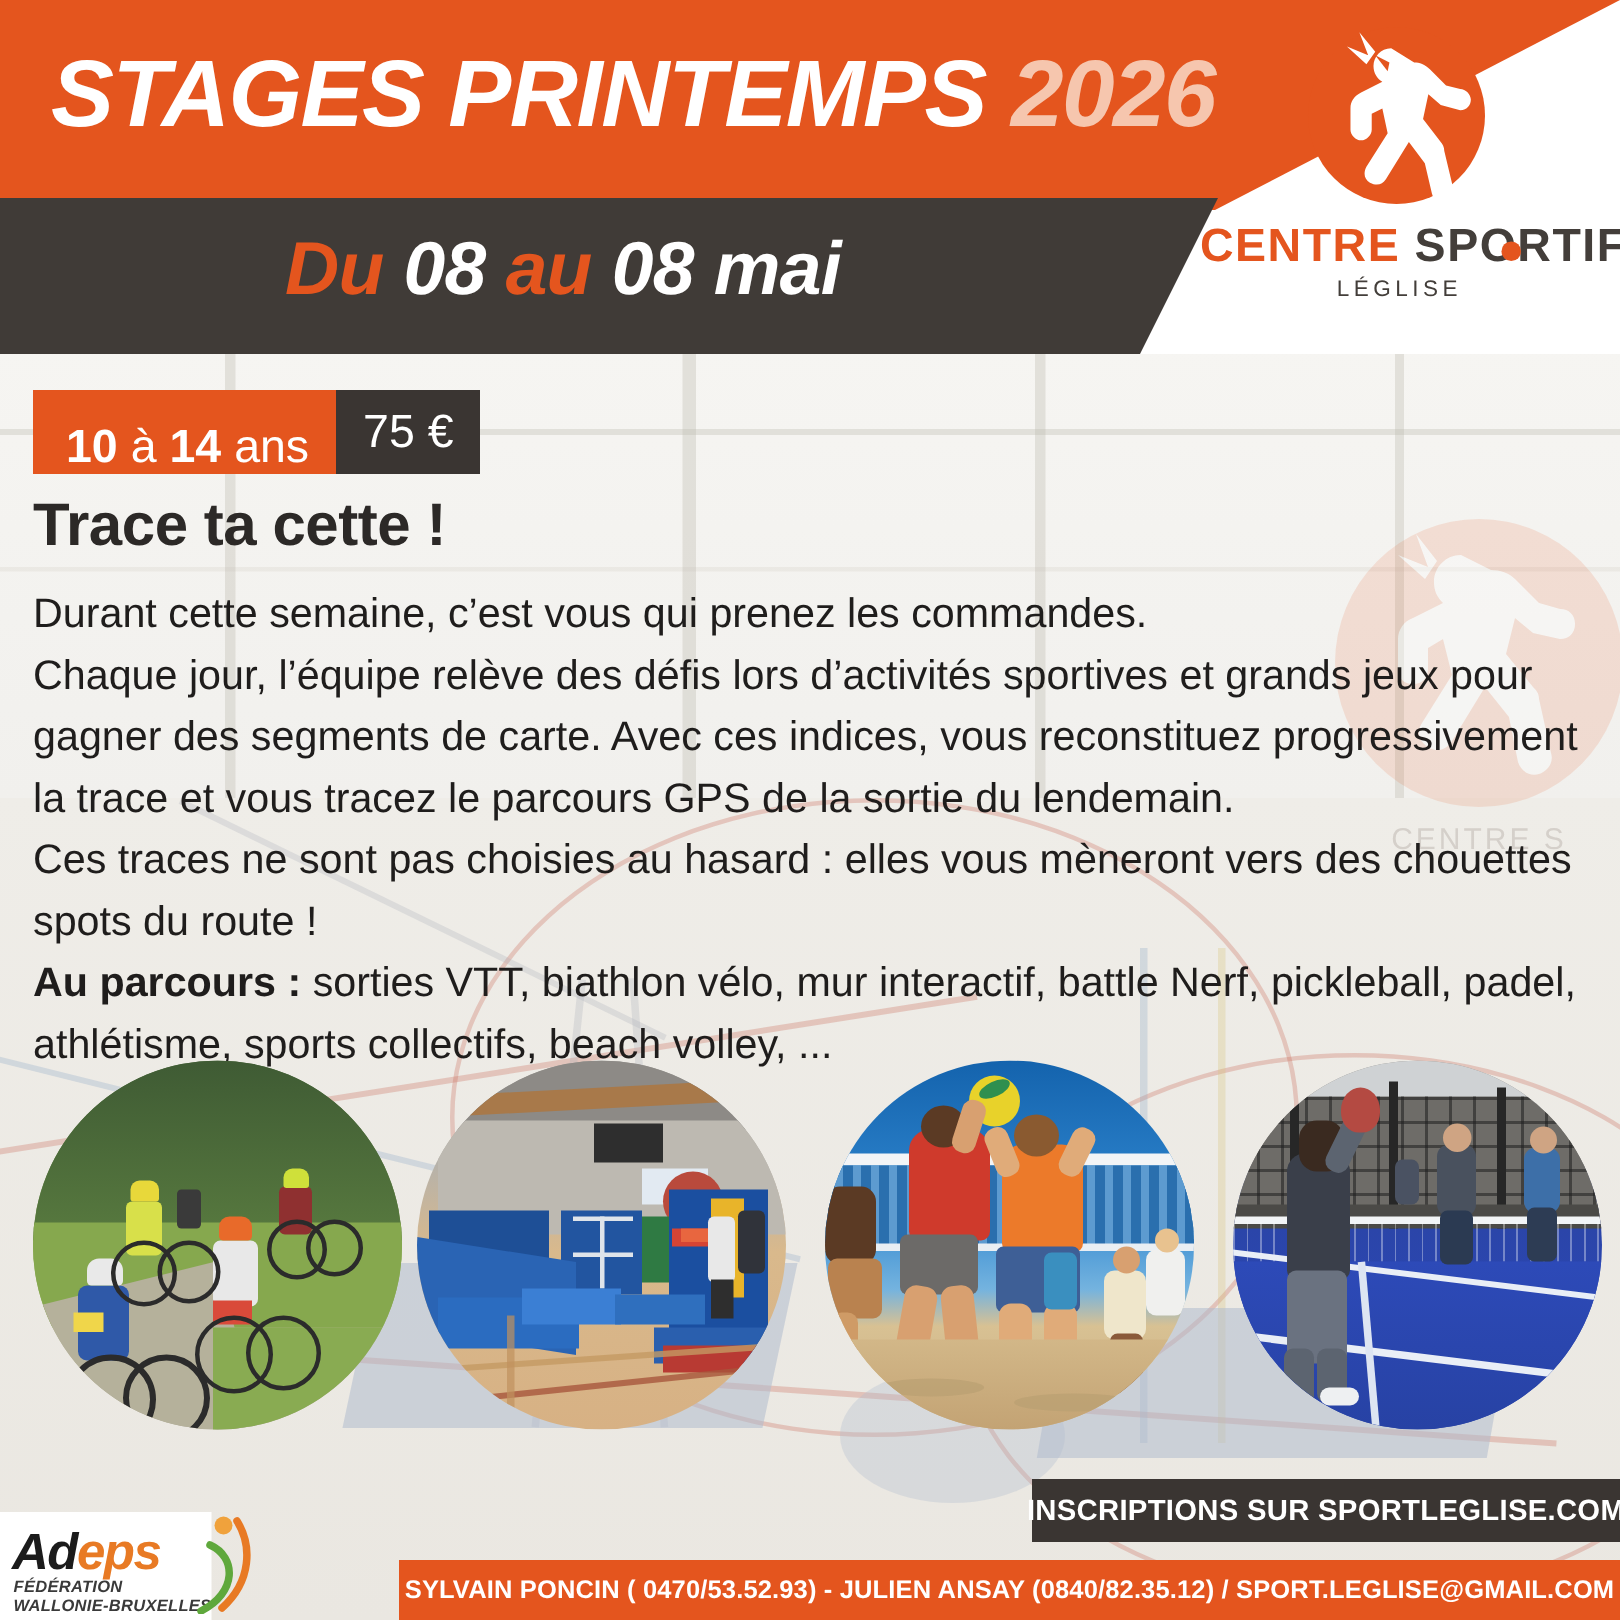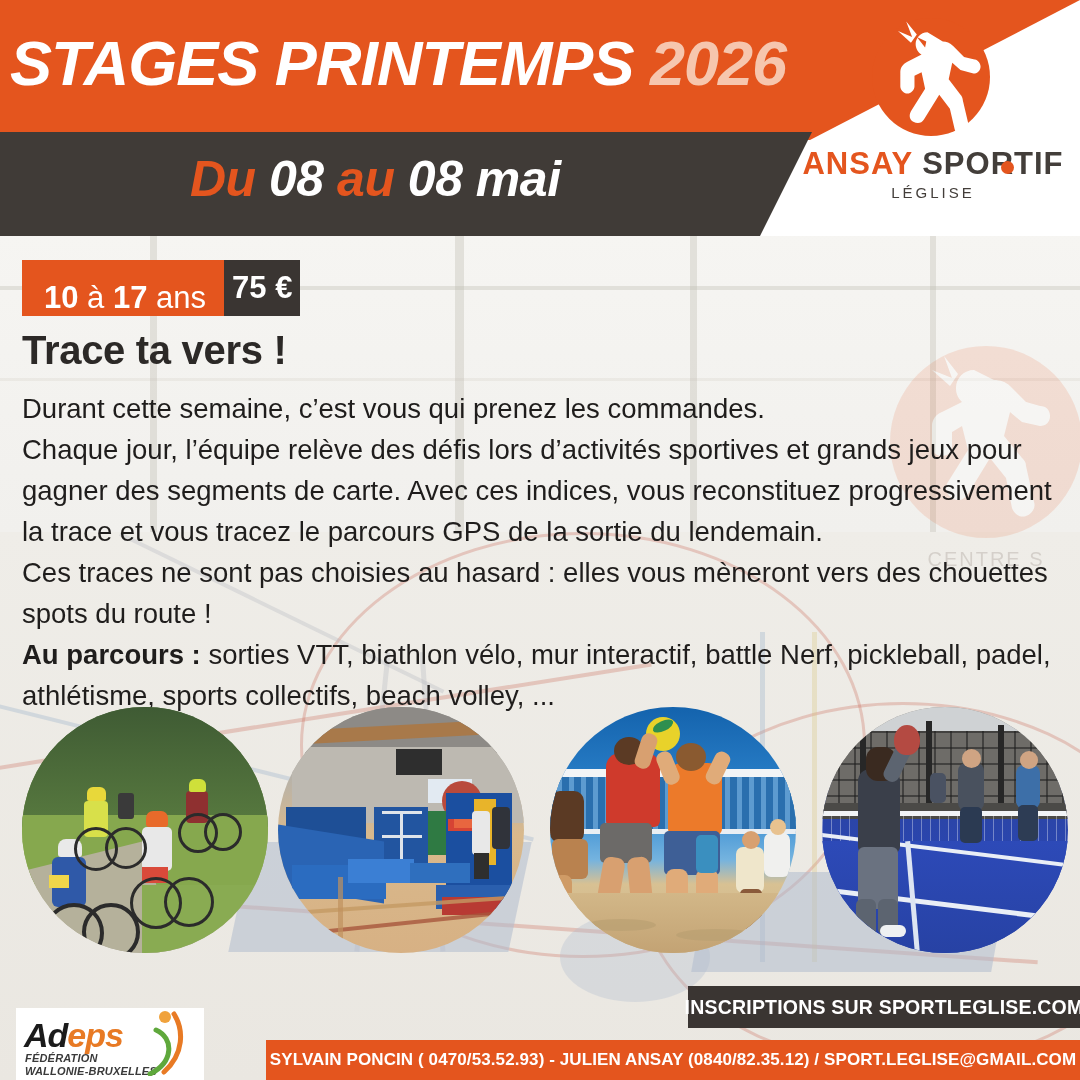--- a/index.html
+++ b/index.html
@@ -53,21 +53,21 @@
     position:absolute;left:0;top:0;width:1080px;height:140px;
     background:#E4551E;
     clip-path:polygon(0 0, 1080px 0, 1080px 0, 810px 140px, 0 140px);
   }
   .hdr-dark{
     position:absolute;left:0;top:132px;width:1080px;height:106px;
     background:#403B37;
     clip-path:polygon(0 0, 812px 0, 760px 104px, 0 104px);
   }
   .title-main{
-    position:absolute;left:10px;top:27px;
+    position:absolute;left:34px;top:27px;
     font-size:63px;font-weight:bold;font-style:italic;
     letter-spacing:-1px;color:#ffffff;white-space:nowrap;
   }
   .title-year{color:#F6C6AE;}
   .title-sub{
     position:absolute;left:190px;top:150px;
     font-size:50px;font-weight:bold;font-style:italic;
     color:#ffffff;white-space:nowrap;letter-spacing:-0.5px;
   }
   .or{color:#E4551E;}
@@ -96,21 +96,21 @@
 
   
   .badge{position:absolute;left:22px;top:260px;height:56px;display:flex;}
   .badge-age{
     background:#E4551E;color:#fff;display:flex;align-items:flex-end;
     padding:0 18px 0 22px;font-size:31px;white-space:nowrap;
   }
   .badge-age b{font-weight:bold;}
   .badge-price{
     background:#3A3532;color:#fff;display:flex;align-items:center;
-    padding:0 8px;font-size:31px;white-space:nowrap;font-weight:bold;
+    padding:0 18px;font-size:31px;white-space:nowrap;
   }
 
   
   .headline{
     position:absolute;left:22px;top:328px;
     font-size:40px;font-weight:bold;color:#2c2927;letter-spacing:-0.3px;
   }
   .body{
     position:absolute;left:22px;top:388px;width:1046px;
     font-size:27.5px;line-height:41px;color:#1f1d1c;
@@ -138,21 +138,21 @@
     justify-content:center;font-size:19.5px;font-weight:bold;
     letter-spacing:.2px;white-space:nowrap;
   }
   .contact{
     position:absolute;left:266px;top:1040px;width:814px;height:40px;
     background:#E4551E;color:#fff;display:flex;align-items:center;
     justify-content:center;font-size:17px;font-weight:bold;
     letter-spacing:.1px;white-space:nowrap;
   }
   .adeps{
-    position:absolute;left:16px;top:1008px;width:188px;height:72px;
+    position:absolute;left:0;top:1008px;width:141px;height:72px;
     background:#ffffff;
   }
   .adeps-word{
     position:absolute;left:8px;top:8px;font-size:34px;font-weight:bold;
     font-style:italic;letter-spacing:-1px;white-space:nowrap;
   }
   .ad-a{color:#1b1b1b;}
   .ad-b{color:#E87A24;}
   .adeps-l1{
     position:absolute;left:9px;top:44px;font-size:11px;font-style:italic;
@@ -220,36 +220,36 @@
     </div>
 
     <div class="logo">
       <div class="logo-circle"></div>
       <svg class="logo-runner" viewBox="0 0 100 100">
         <path d="M47 12 c-6 0 -10 5 -10 10 0 4 2 7 5 9 l-12 6 c-4 2 -6 5 -6 9 l0 12 c0 3 3 6 6 6 3 0 6 -3 6 -6 l0 -9 6 -3 3 14 -12 19 c-2 4 -1 7 2 9 4 2 7 1 9 -2 l13 -21 9 12 4 17 c1 4 4 6 8 5 3 -1 5 -5 4 -8 l-5 -21 c0 -2 -1 -4 -2 -5 l-10 -13 3 -14 7 6 11 3 c4 0 6 -3 6 -6 0 -3 -3 -6 -6 -6 l-8 -2 -9 -9 c-3 -3 -6 -4 -9 -4z" fill="#ffffff"></path>
         <path d="M38 14 l-9 -11 5 13 -12 -5 11 10z" fill="#ffffff"></path>
         <path d="M46 20 l-8 -4 7 9z" fill="#E4551E"></path>
       </svg>
       <div class="logo-text">
-        <span class="logo-centre">ANSAY</span>
+        <span class="logo-centre">CENTRE</span>
         <span class="logo-sportif">SPORTIF</span>
       </div>
       <div class="logo-dot"></div>
       <div class="logo-sub">LÉGLISE</div>
     </div>
   </div>
 
   <div class="badge">
     <div class="badge-age">
-      <b>10</b>&nbsp;<span>à</span>&nbsp;<b>17</b>&nbsp;<span>ans</span>
+      <b>10</b>&nbsp;<span>à</span>&nbsp;<b>14</b>&nbsp;<span>ans</span>
     </div>
     <div class="badge-price">75 €</div>
   </div>
 
-  <div class="headline">Trace ta vers !</div>
+  <div class="headline">Trace ta cette !</div>
 
   <div class="body">
     <p>Durant cette semaine, c’est vous qui prenez les commandes.</p>
     <p>Chaque jour, l’équipe relève des défis lors d’activités sportives et grands jeux pour gagner des segments de carte. Avec ces indices, vous reconstituez progressivement la trace et vous tracez le parcours GPS de la sortie du lendemain.</p>
     <p>Ces traces ne sont pas choisies au hasard : elles vous mèneront vers des chouettes spots du route !</p>
     <p><b>Au parcours :</b><span> sorties VTT, biathlon vélo, mur interactif, battle Nerf, pickleball, padel, athlétisme, sports collectifs, beach volley, ...</span></p>
   </div>
 
   <div class="photos">
 

